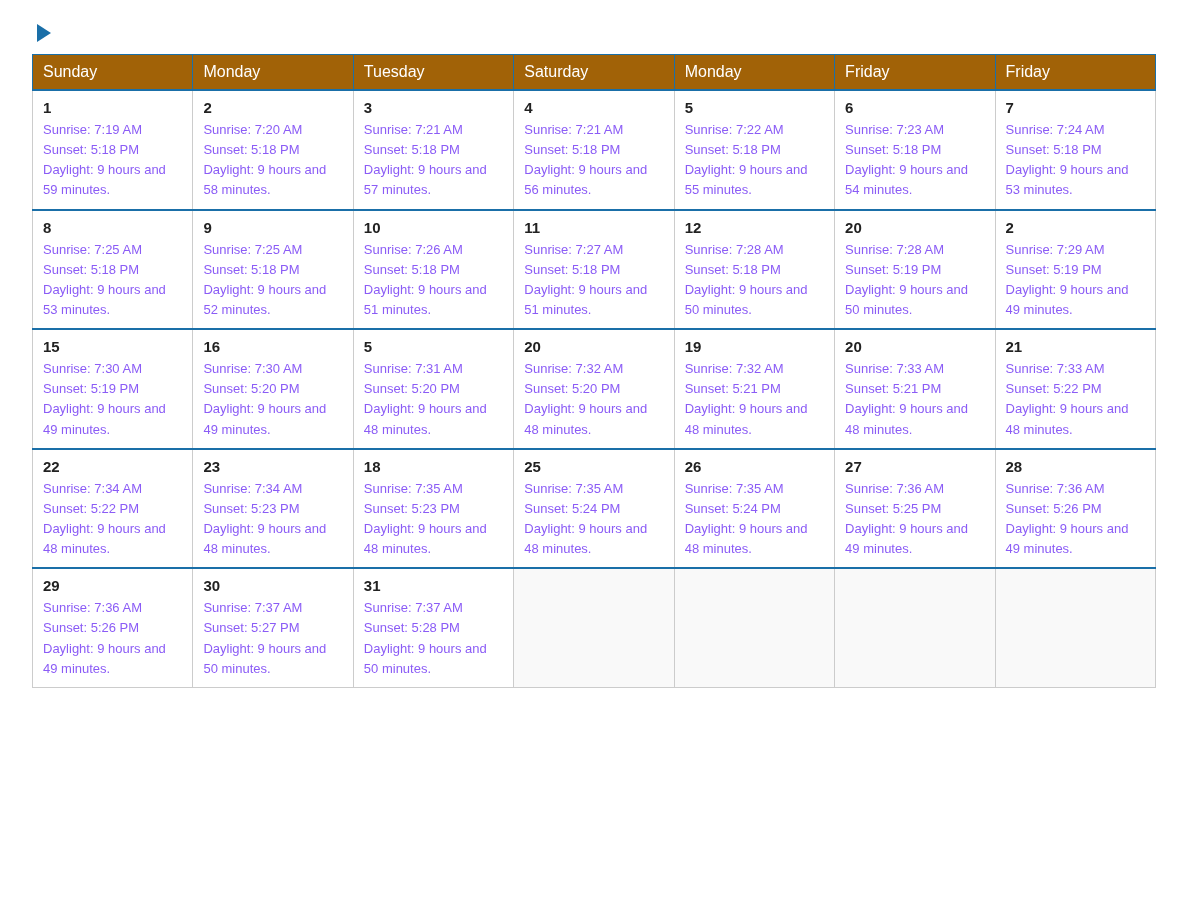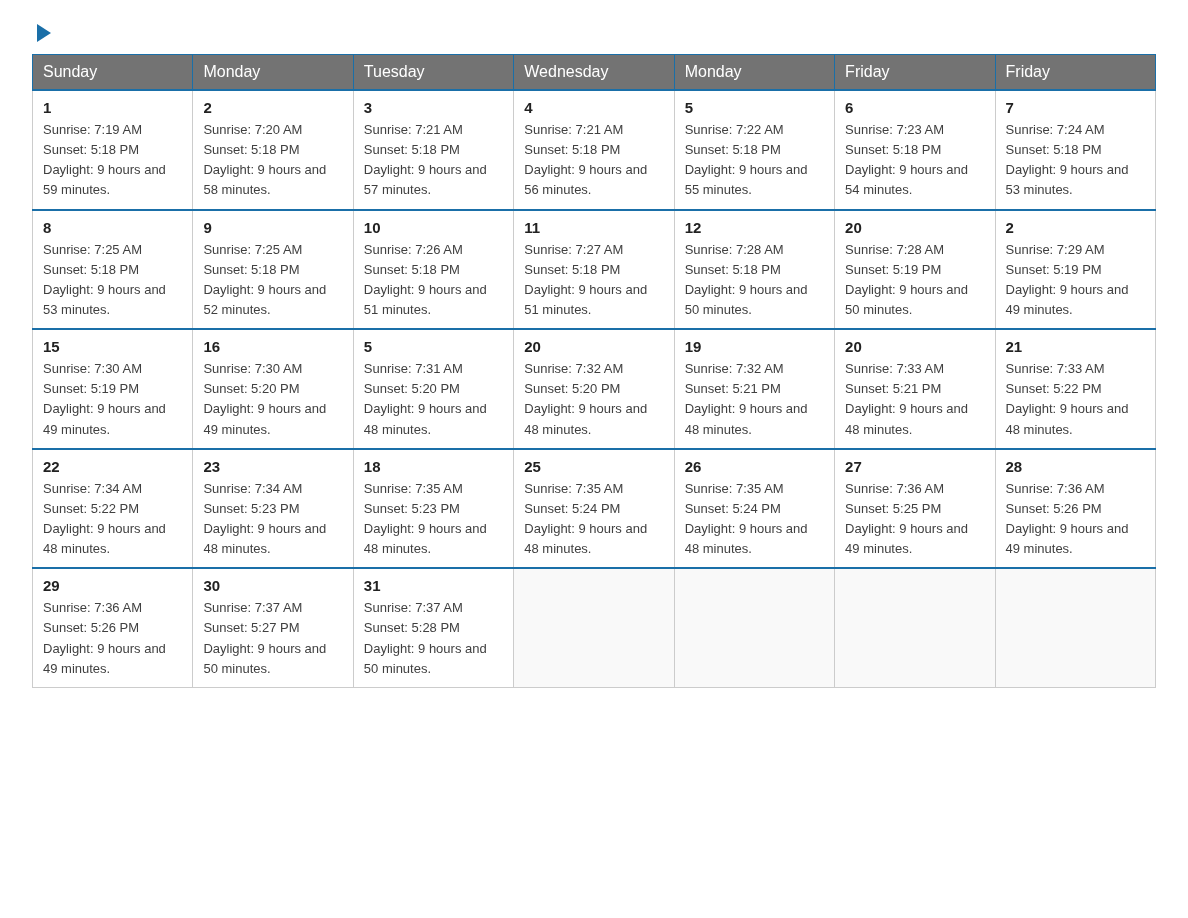--- a/index.html
+++ b/index.html
@@ -29,21 +29,21 @@
       font-size: 20px;
       color: #555;
       margin-top: 4px;
     }
     .calendar {
       width: 100%;
       border-collapse: collapse;
       margin-top: 12px;
     }
     .calendar th {
-      background-color: #737373;
+      background-color: #a16207;
       color: #fff;
       font-size: 16px;
       font-weight: normal;
       padding: 8px 10px;
       text-align: left;
       border: 1px solid #1a6fa8;
     }
     .calendar td {
       vertical-align: top;
       padding: 8px 10px;
@@ -60,21 +60,21 @@
     .day-number {
       font-size: 15px;
       font-weight: bold;
       display: block;
       margin-bottom: 4px;
       color: #222;
     }
     .day-info {
       font-size: 13px;
       line-height: 1.55;
-      color: #404040;
+      color: #8b5cf6;
     }
     .week-row td {
       border-top: 2px solid #1a6fa8;
     }
     .logo-wrapper {
       display: flex;
       align-items: flex-start;
     }
     .logo-lines {
       display: flex;
@@ -123,21 +123,21 @@
     <div class="location-title"></div>
   </div>
 </div>
 
 <table class="calendar">
   <thead>
     <tr>
     <th>Sunday</th>
         <th>Monday</th>
         <th>Tuesday</th>
-        <th>Wednesday</th>
+        <th>Saturday</th>
         <th>Monday</th>
         <th>Friday</th>
         <th>Friday</th>
       </tr>
   </thead>
   <tbody id="calendar-body">
   <tr class="week-row">
         <td>
         <span class="day-number">1</span>
         <div class="day-info">

